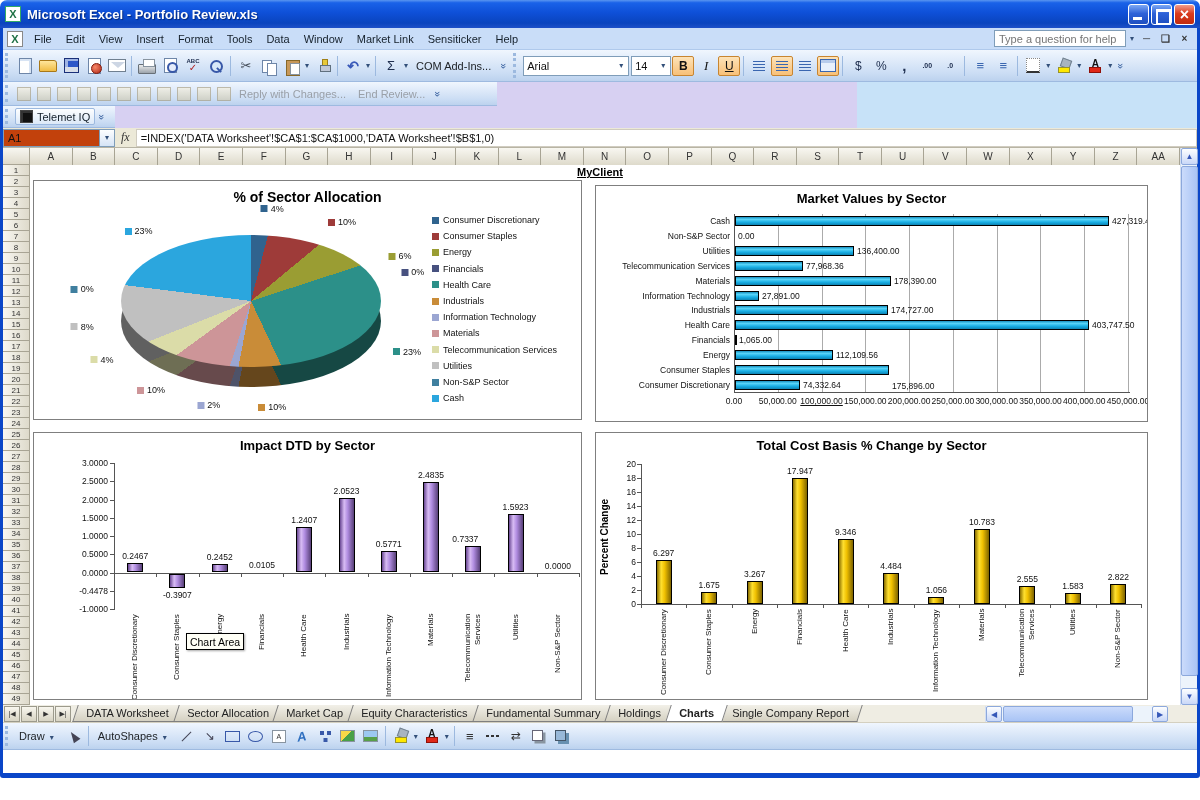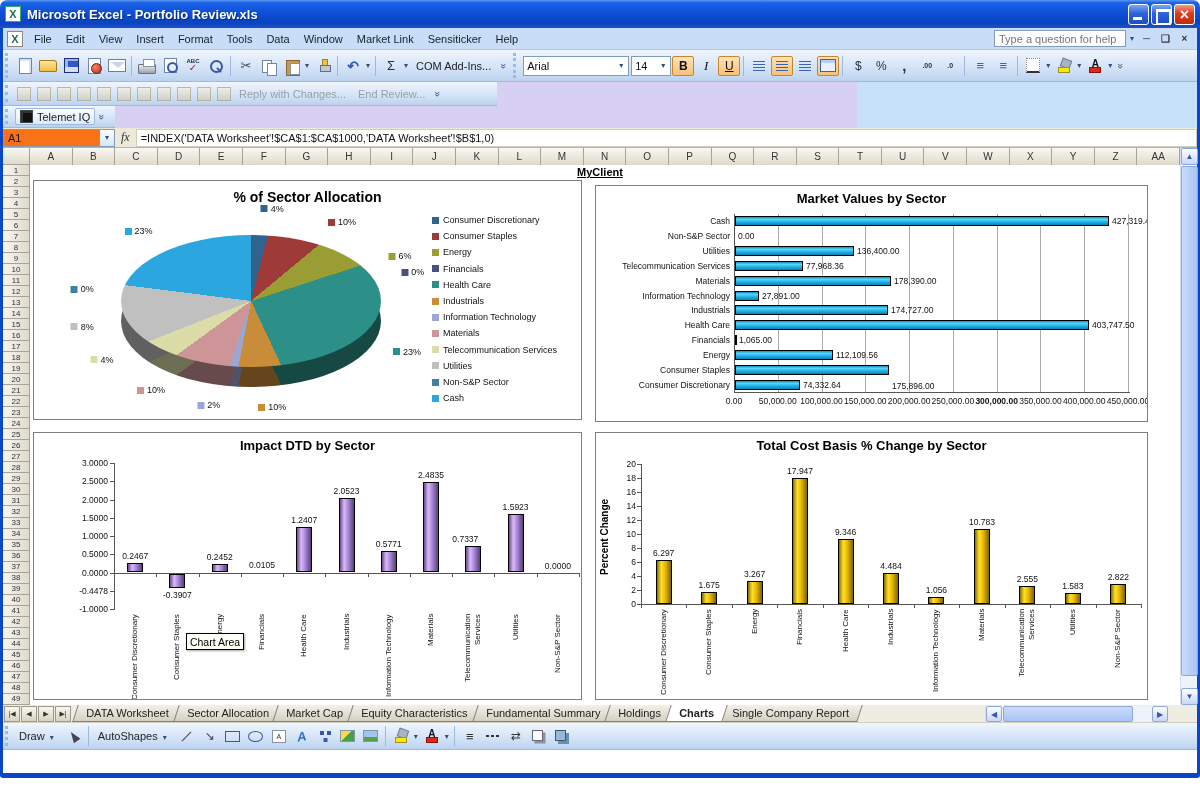--- a/index.html
+++ b/index.html
@@ -127,21 +127,21 @@
   
   .telebtn { display:flex; align-items:center; gap:4px; padding:1px 4px; border:1px solid #9CB9DF;
     border-radius:2px; background:linear-gradient(#FDFEFF,#DCE9F8); margin-left:2px; }
   .telebtn .sq { width:13px; height:13px; background:#111; border:1px solid #444;
     box-shadow:inset 2px 2px 0 #333; }
   .telebtn span.lbl { font-size:11px; color:#15202B; }
 
   
   #formulabar { left:3px; top:128px; width:1194px; height:20px; background:#ECE9D8;
     border-bottom:1px solid #B8B4A4; display:flex; align-items:center; }
-  #namebox { width:97px; height:18px; background:#f97316; border:1px solid #7F9DB9; font-size:11px;
+  #namebox { width:97px; height:18px; background:#c2410c; border:1px solid #7F9DB9; font-size:11px;
     display:flex; align-items:center; padding:0 4px; color:#111; }
   #nameboxda { width:15px; height:18px; background:linear-gradient(#FDFEFF,#D6E4F6); border:1px solid #7F9DB9;
     border-left:none; display:flex; align-items:center; justify-content:center; }
   .fx { font-family:"Liberation Serif",serif; font-style:italic; font-size:12px; color:#333; padding:0 6px; }
   #formulatext { flex:1; height:18px; background:#FFF; border:1px solid #D0CCC0; font-size:11px;
     display:flex; align-items:center; padding:0 4px; color:#111; white-space:nowrap; overflow:hidden; }
 
   
   .hdrbg { background:linear-gradient(180deg,#F8F7F1,#DEDACB); border-right:1px solid #A8A494;
     border-bottom:1px solid #A8A494; }
@@ -584,25 +584,25 @@
         <div class="grid-v" style="left: 313.111px; top: 28px; height: 178px;"></div>
         <div class="grid-v" style="left: 356.889px; top: 28px; height: 178px;"></div>
         <div class="grid-v" style="left: 400.667px; top: 28px; height: 178px;"></div>
         <div class="grid-v" style="left: 444.444px; top: 28px; height: 178px;"></div>
         <div class="grid-v" style="left: 488.222px; top: 28px; height: 178px;"></div>
         <div class="grid-v" style="left: 532px; top: 28px; height: 178px;"></div>
         <div class="axis" style="left: 138px; top: 28px; width: 1px; height: 178px;"></div>
         <div class="axis" style="left: 138px; top: 206px; width: 396px; height: 1px;"></div>
         <div class="htick" style="left: 116px; top: 211px; width: 44px;">0.00</div>
         <div class="htick" style="left: 159.778px; top: 211px; width: 44px;">50,000.00</div>
-        <div class="htick" style="left: 203.556px; top: 211px; width: 44px;">100,000.00</div>
+        <div class="htick" style="left: 203.556px; top: 211px; width: 44px; text-decoration: underline;">100,000.00</div>
         <div class="htick" style="left: 247.333px; top: 211px; width: 44px;">150,000.00</div>
         <div class="htick" style="left: 291.111px; top: 211px; width: 44px;">200,000.00</div>
         <div class="htick" style="left: 334.889px; top: 211px; width: 44px;">250,000.00</div>
-        <div class="htick" style="left: 378.667px; top: 211px; width: 44px; font-weight: bold;">300,000.00</div>
+        <div class="htick" style="left: 378.667px; top: 211px; width: 44px;">300,000.00</div>
         <div class="htick" style="left: 422.444px; top: 211px; width: 44px;">350,000.00</div>
         <div class="htick" style="left: 466.222px; top: 211px; width: 44px;">400,000.00</div>
         <div class="htick" style="left: 510px; top: 211px; width: 44px;">450,000.00</div>
         <div class="catlab" style="left: 0px; top: 30.4167px; width: 134px;">Cash</div>
         <div class="hbar" style="left: 139px; top: 30.4167px; width: 374px; height: 10px;"></div>
         <div class="vallab" style="left: 516px; top: 30.4167px;">427,319.48</div>
         <div class="catlab" style="left: 0px; top: 45.25px; width: 134px;">Non-S&amp;P Sector</div>
         <div class="vallab" style="left: 142px; top: 45.25px;">0.00</div>
         <div class="catlab" style="left: 0px; top: 60.0833px; width: 134px;">Utilities</div>
         <div class="hbar" style="left: 139px; top: 60.0833px; width: 119px; height: 10px;"></div>

